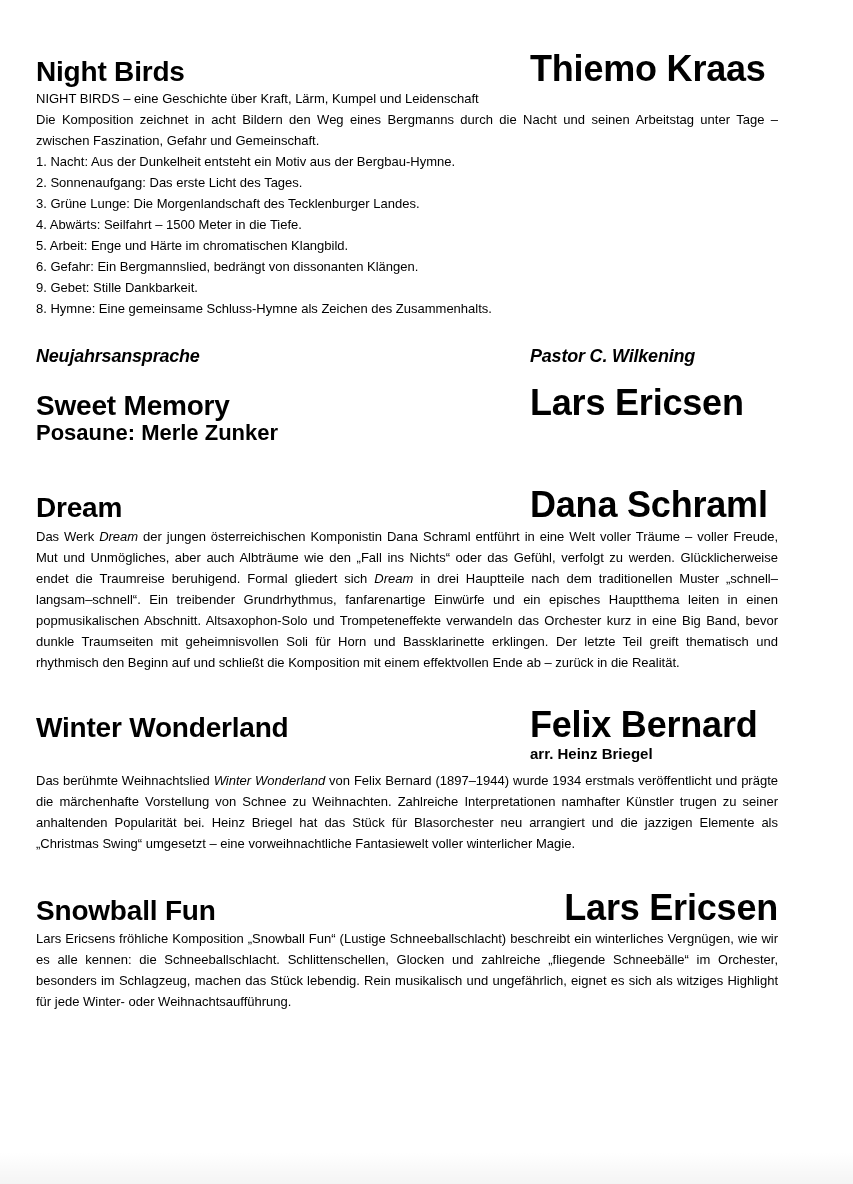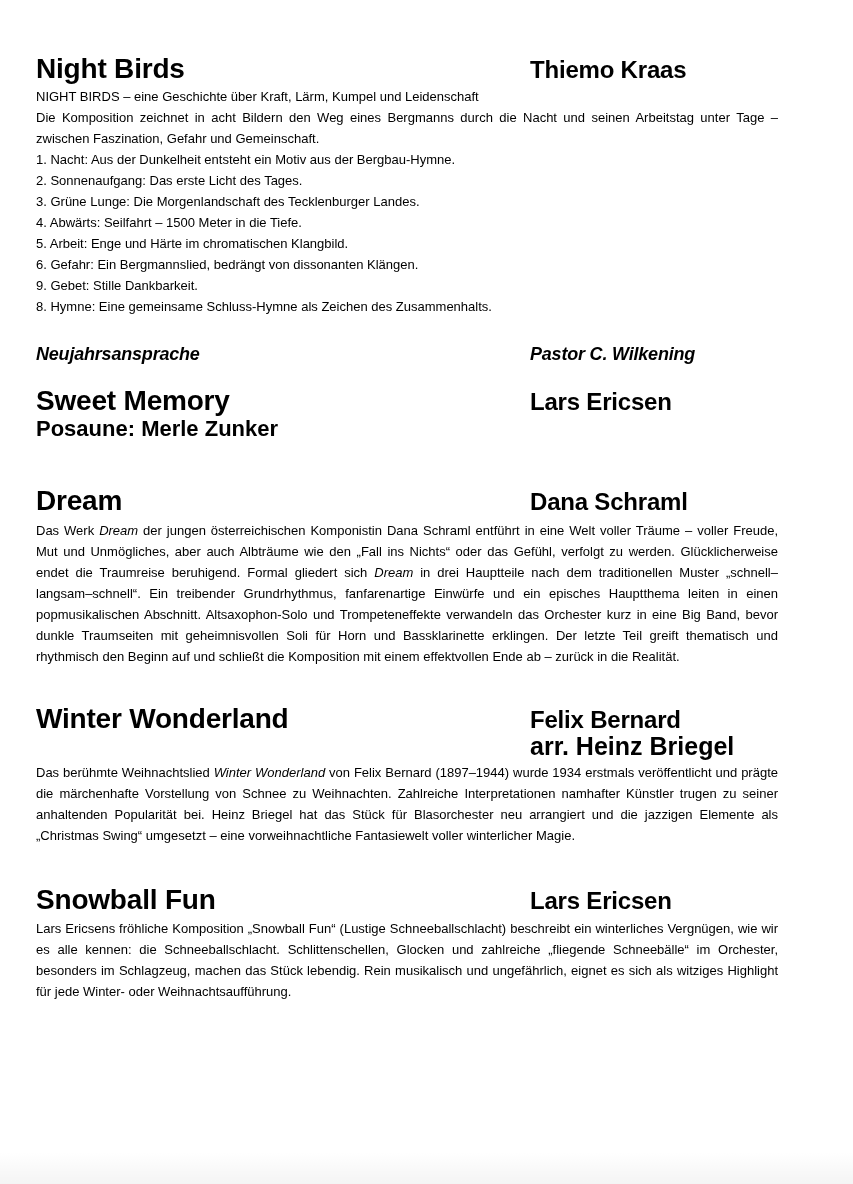--- a/index.html
+++ b/index.html
@@ -8,42 +8,42 @@
     width:853px; height:1184px;
     position:relative; overflow:hidden;
     font-family:"Liberation Sans", sans-serif;
     color:#000000;
     -webkit-font-smoothing:antialiased;
   }
   .page { padding:55px 75px 0 36px; }
 
   .hrow { display:flex; align-items:baseline; }
   .hrow .title  { flex:0 0 494px; font-size:28px; line-height:28px; font-weight:700; letter-spacing:-0.2px; }
-  .hrow .composer { font-size:24px; line-height:28px; font-weight:700; letter-spacing:-0.2px; white-space:nowrap; }
+  .hrow .composer { font-size:36px; line-height:28px; font-weight:700; letter-spacing:-0.2px; white-space:nowrap; }
 
   .speech .title, .speech .composer { font-style:italic; font-size:18px; line-height:26px; }
 
   .bodytext { font-size:13px; line-height:21px; }
   .justify  { text-align:justify; }
   .bodytext em { font-style:italic; }
 
   .soloist  { font-size:22px; line-height:22px; font-weight:700; margin-top:2px; }
 
   .arranger-row { display:flex; }
-  .arranger { margin-left:494px; font-size:25px; line-height:24px; font-weight:700; white-space:nowrap; }
+  .arranger { margin-left:494px; font-size:15px; line-height:24px; font-weight:700; white-space:nowrap; }
 
   .sec-night-birds .hrow { margin-bottom:2px; }
   .sec-neujahrsansprache { margin-top:24px; }
   .sec-sweet-memory { margin-top:20px; }
   .sec-dream { margin-top:47px; }
   .sec-dream .hrow { margin-bottom:4px; }
   .sec-winter-wonderland { margin-top:38px; }
   .sec-winter-wonderland .desc { margin-top:4px; }
   .sec-snowball-fun { margin-top:40px; }
-  .sec-snowball-fun .hrow { margin-bottom:3px; }
+  .sec-snowball-fun .hrow { margin-bottom:3px;justify-content:space-between; }
 
   .bottom-fade {
     position:absolute; left:0; right:0; bottom:0; height:32px;
     background:linear-gradient(to bottom, rgba(0,0,0,0), rgba(0,0,0,0.045));
     pointer-events:none;
   }
 </style>
 </head>
 <body>
 

